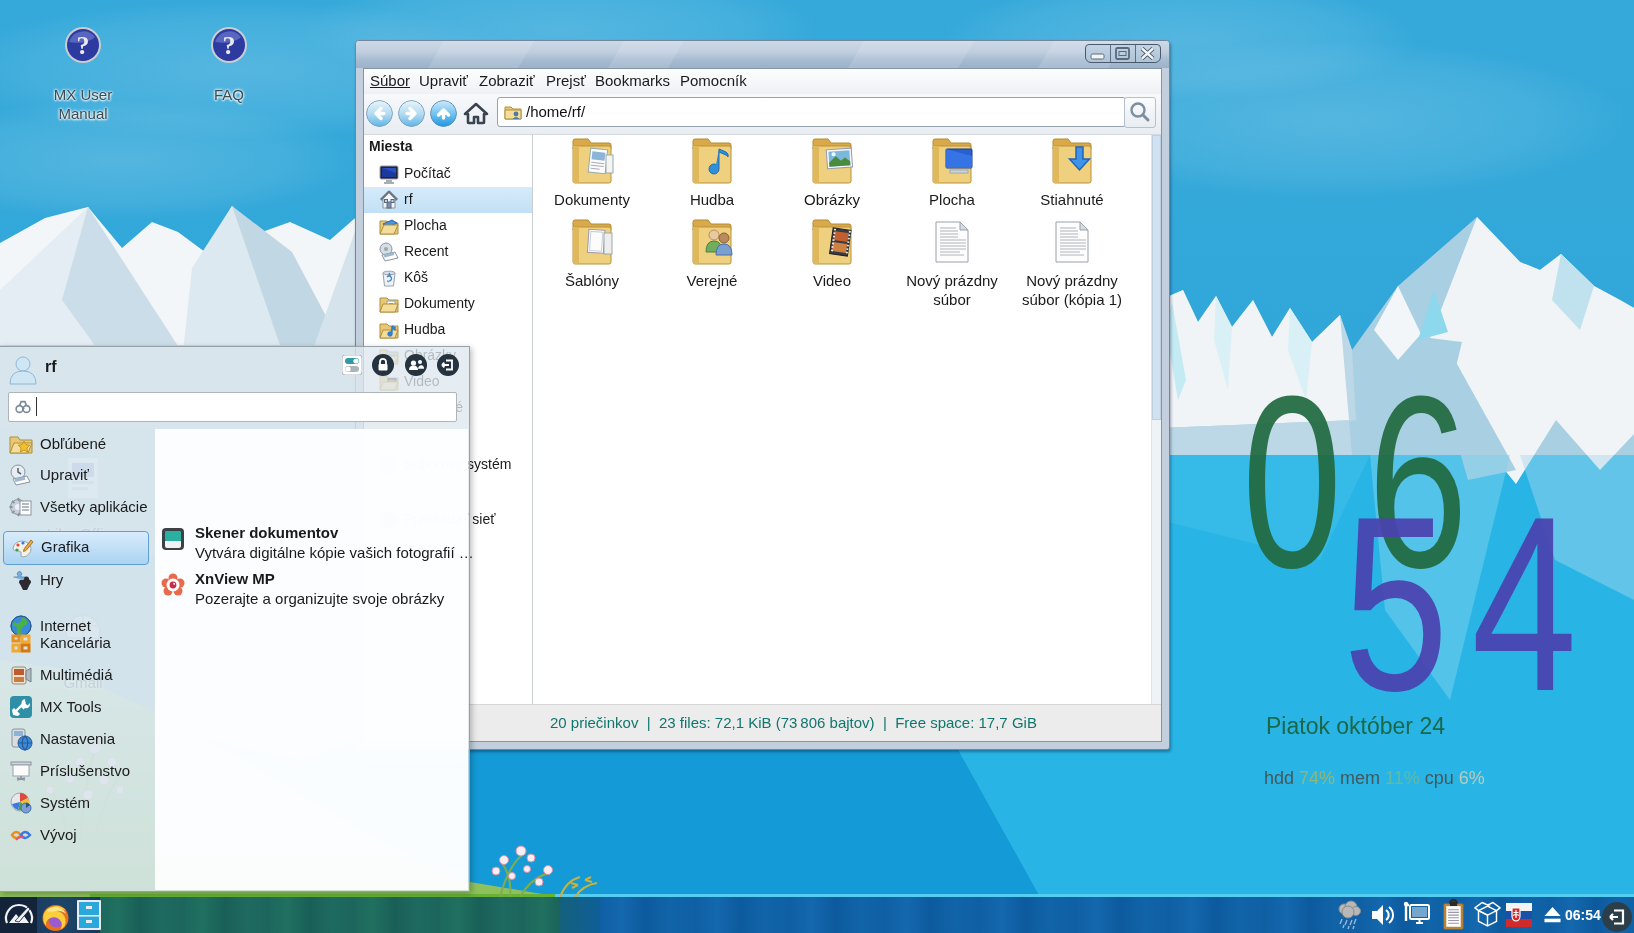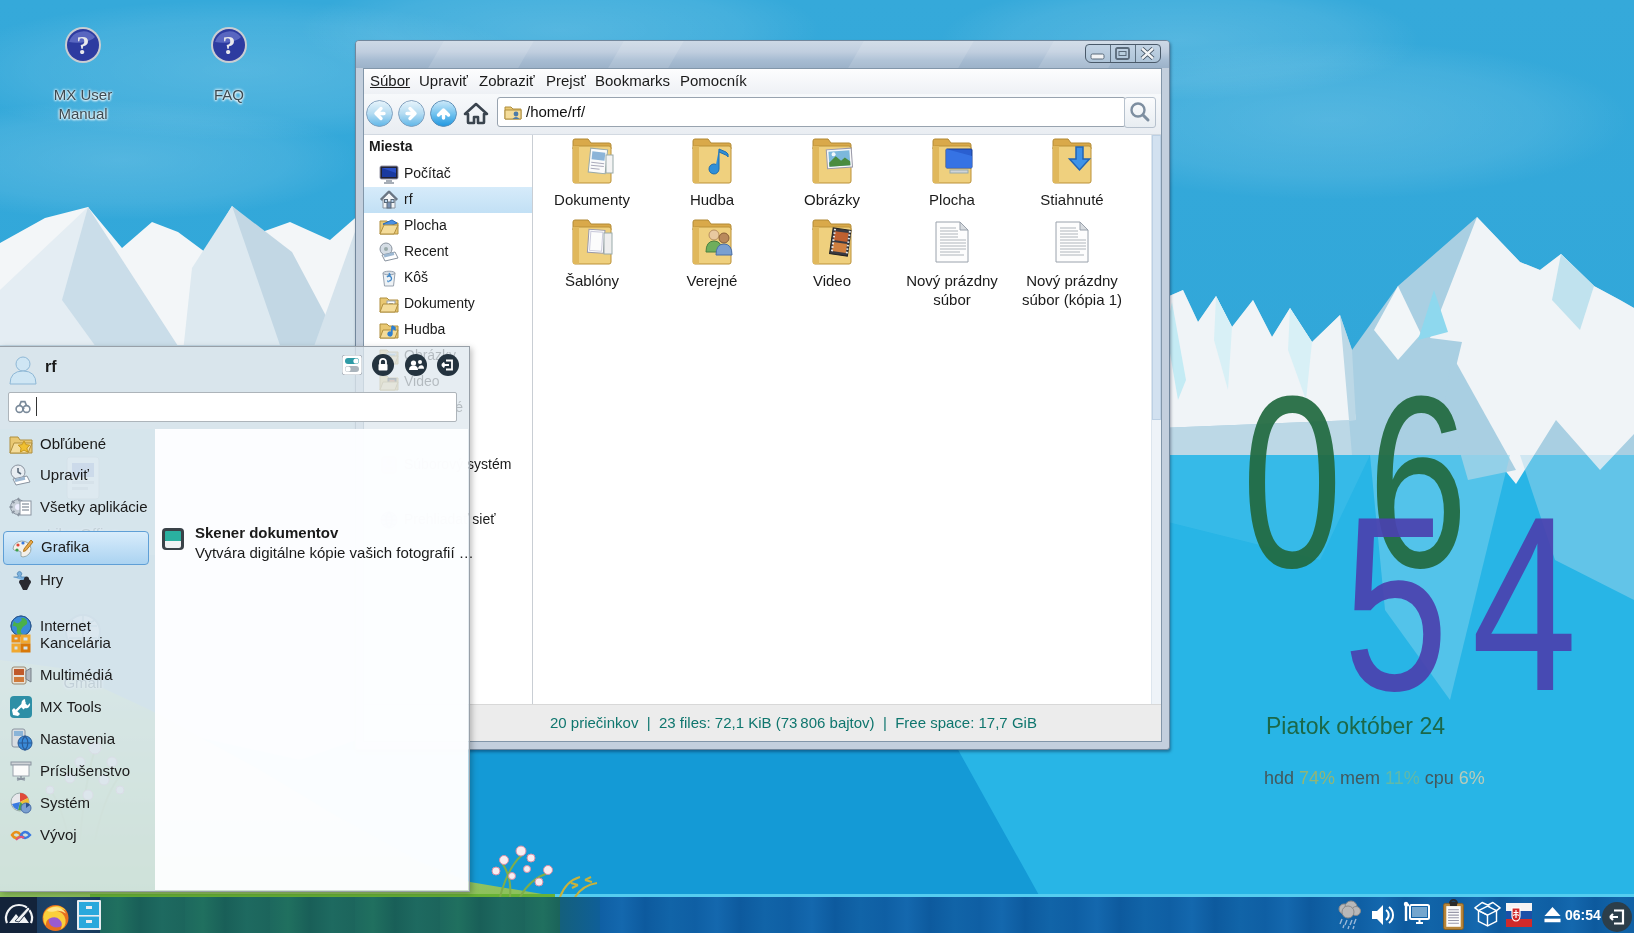--- a/index.html
+++ b/index.html
@@ -655,20 +655,36 @@
 <div id="mapps">
 <div class="arow" style="top:94px;">
         <svg class="ic" viewBox="0 0 26 26">
           <rect x="2" y="2" width="22" height="22" rx="4" fill="#3a4248"></rect>
           <rect x="5" y="5" width="16" height="10" rx="1" fill="#2ab0a0"></rect>
           <path d="M5,15 h16 v5 a2,2 0 0,1 -2,2 h-12 a2,2 0 0,1 -2,-2 z" fill="#f0f2f4"></path>
         </svg>
         <div class="t1">Skener dokumentov</div>
         <div class="t2">Vytvára digitálne kópie vašich fotografií …</div>
       </div>
+<div class="arow" style="top:140px;">
+        <svg class="ic" viewBox="0 0 26 26">
+          <g fill="#e86a4a">
+            <circle cx="13" cy="6" r="4.5"></circle>
+            <circle cx="6" cy="11" r="4.5"></circle>
+            <circle cx="20" cy="11" r="4.5"></circle>
+            <circle cx="8" cy="19" r="4.5"></circle>
+            <circle cx="18" cy="19" r="4.5"></circle>
+          </g>
+          <circle cx="13" cy="13" r="6.5" fill="#fff"></circle>
+          <circle cx="13" cy="13" r="3.4" fill="#c82a4a"></circle>
+          <circle cx="14.2" cy="11.8" r="1" fill="#fff"></circle>
+        </svg>
+        <div class="t1">XnView MP</div>
+        <div class="t2">Pozerajte a organizujte svoje obrázky</div>
+      </div>
 </div>
 </div>
 
 <div class="abs" id="taskbar">
 <div class="tray" style="left:0;width:37px;background:#13233a;"></div>
 <div class="tray" style="left:37px;width:63px;background:linear-gradient(90deg,#1b3d62,#1d4468 40%,#173a5c);"></div>
 <div class="tray" style="left:100px;width:460px;background:repeating-linear-gradient(90deg,#1d685e 0px,#20705f 18px,#195f58 40px,#1e6a60 62px,#1c655c 85px);"></div>
 <div class="tray" style="left:560px;width:40px;background:linear-gradient(90deg,#14607c,#0f5f98);"></div>
 <div class="tray" style="left:600px;width:1034px;background:repeating-linear-gradient(90deg,#0f5fa4 0px,#1468ae 22px,#0d5a9e 45px,#1164a8 70px,#0f5fa4 95px);"></div>
 

